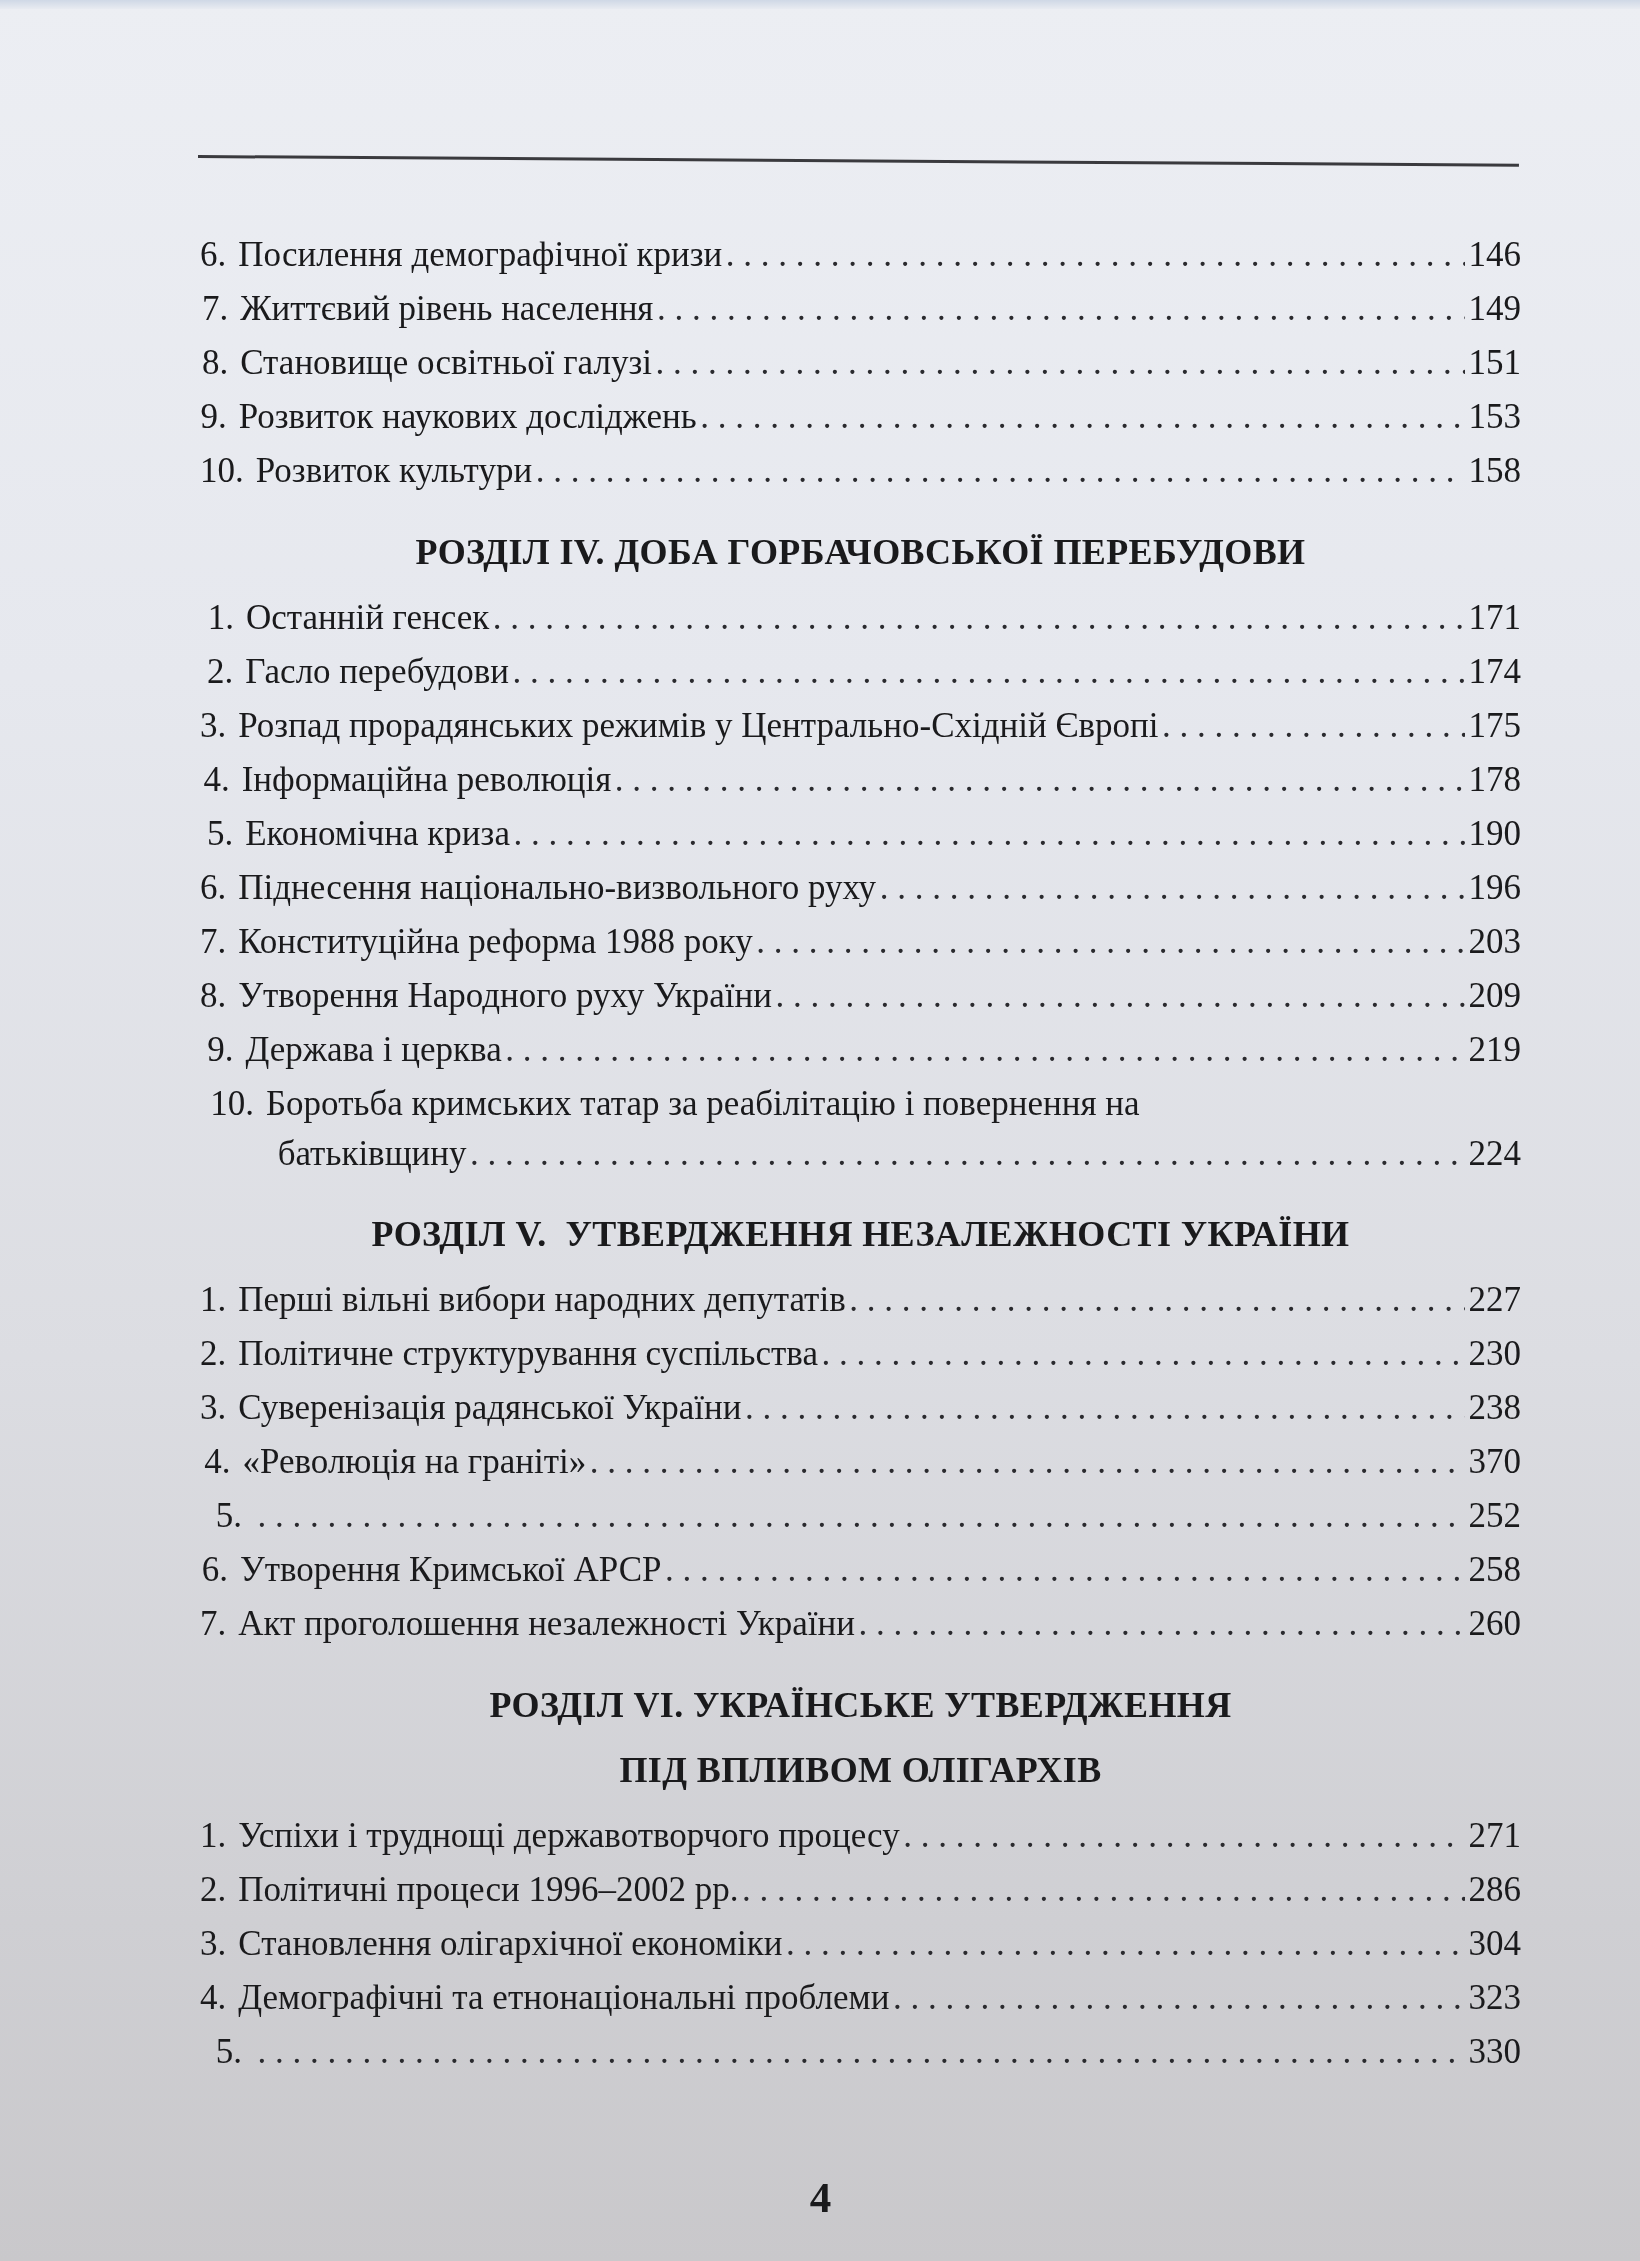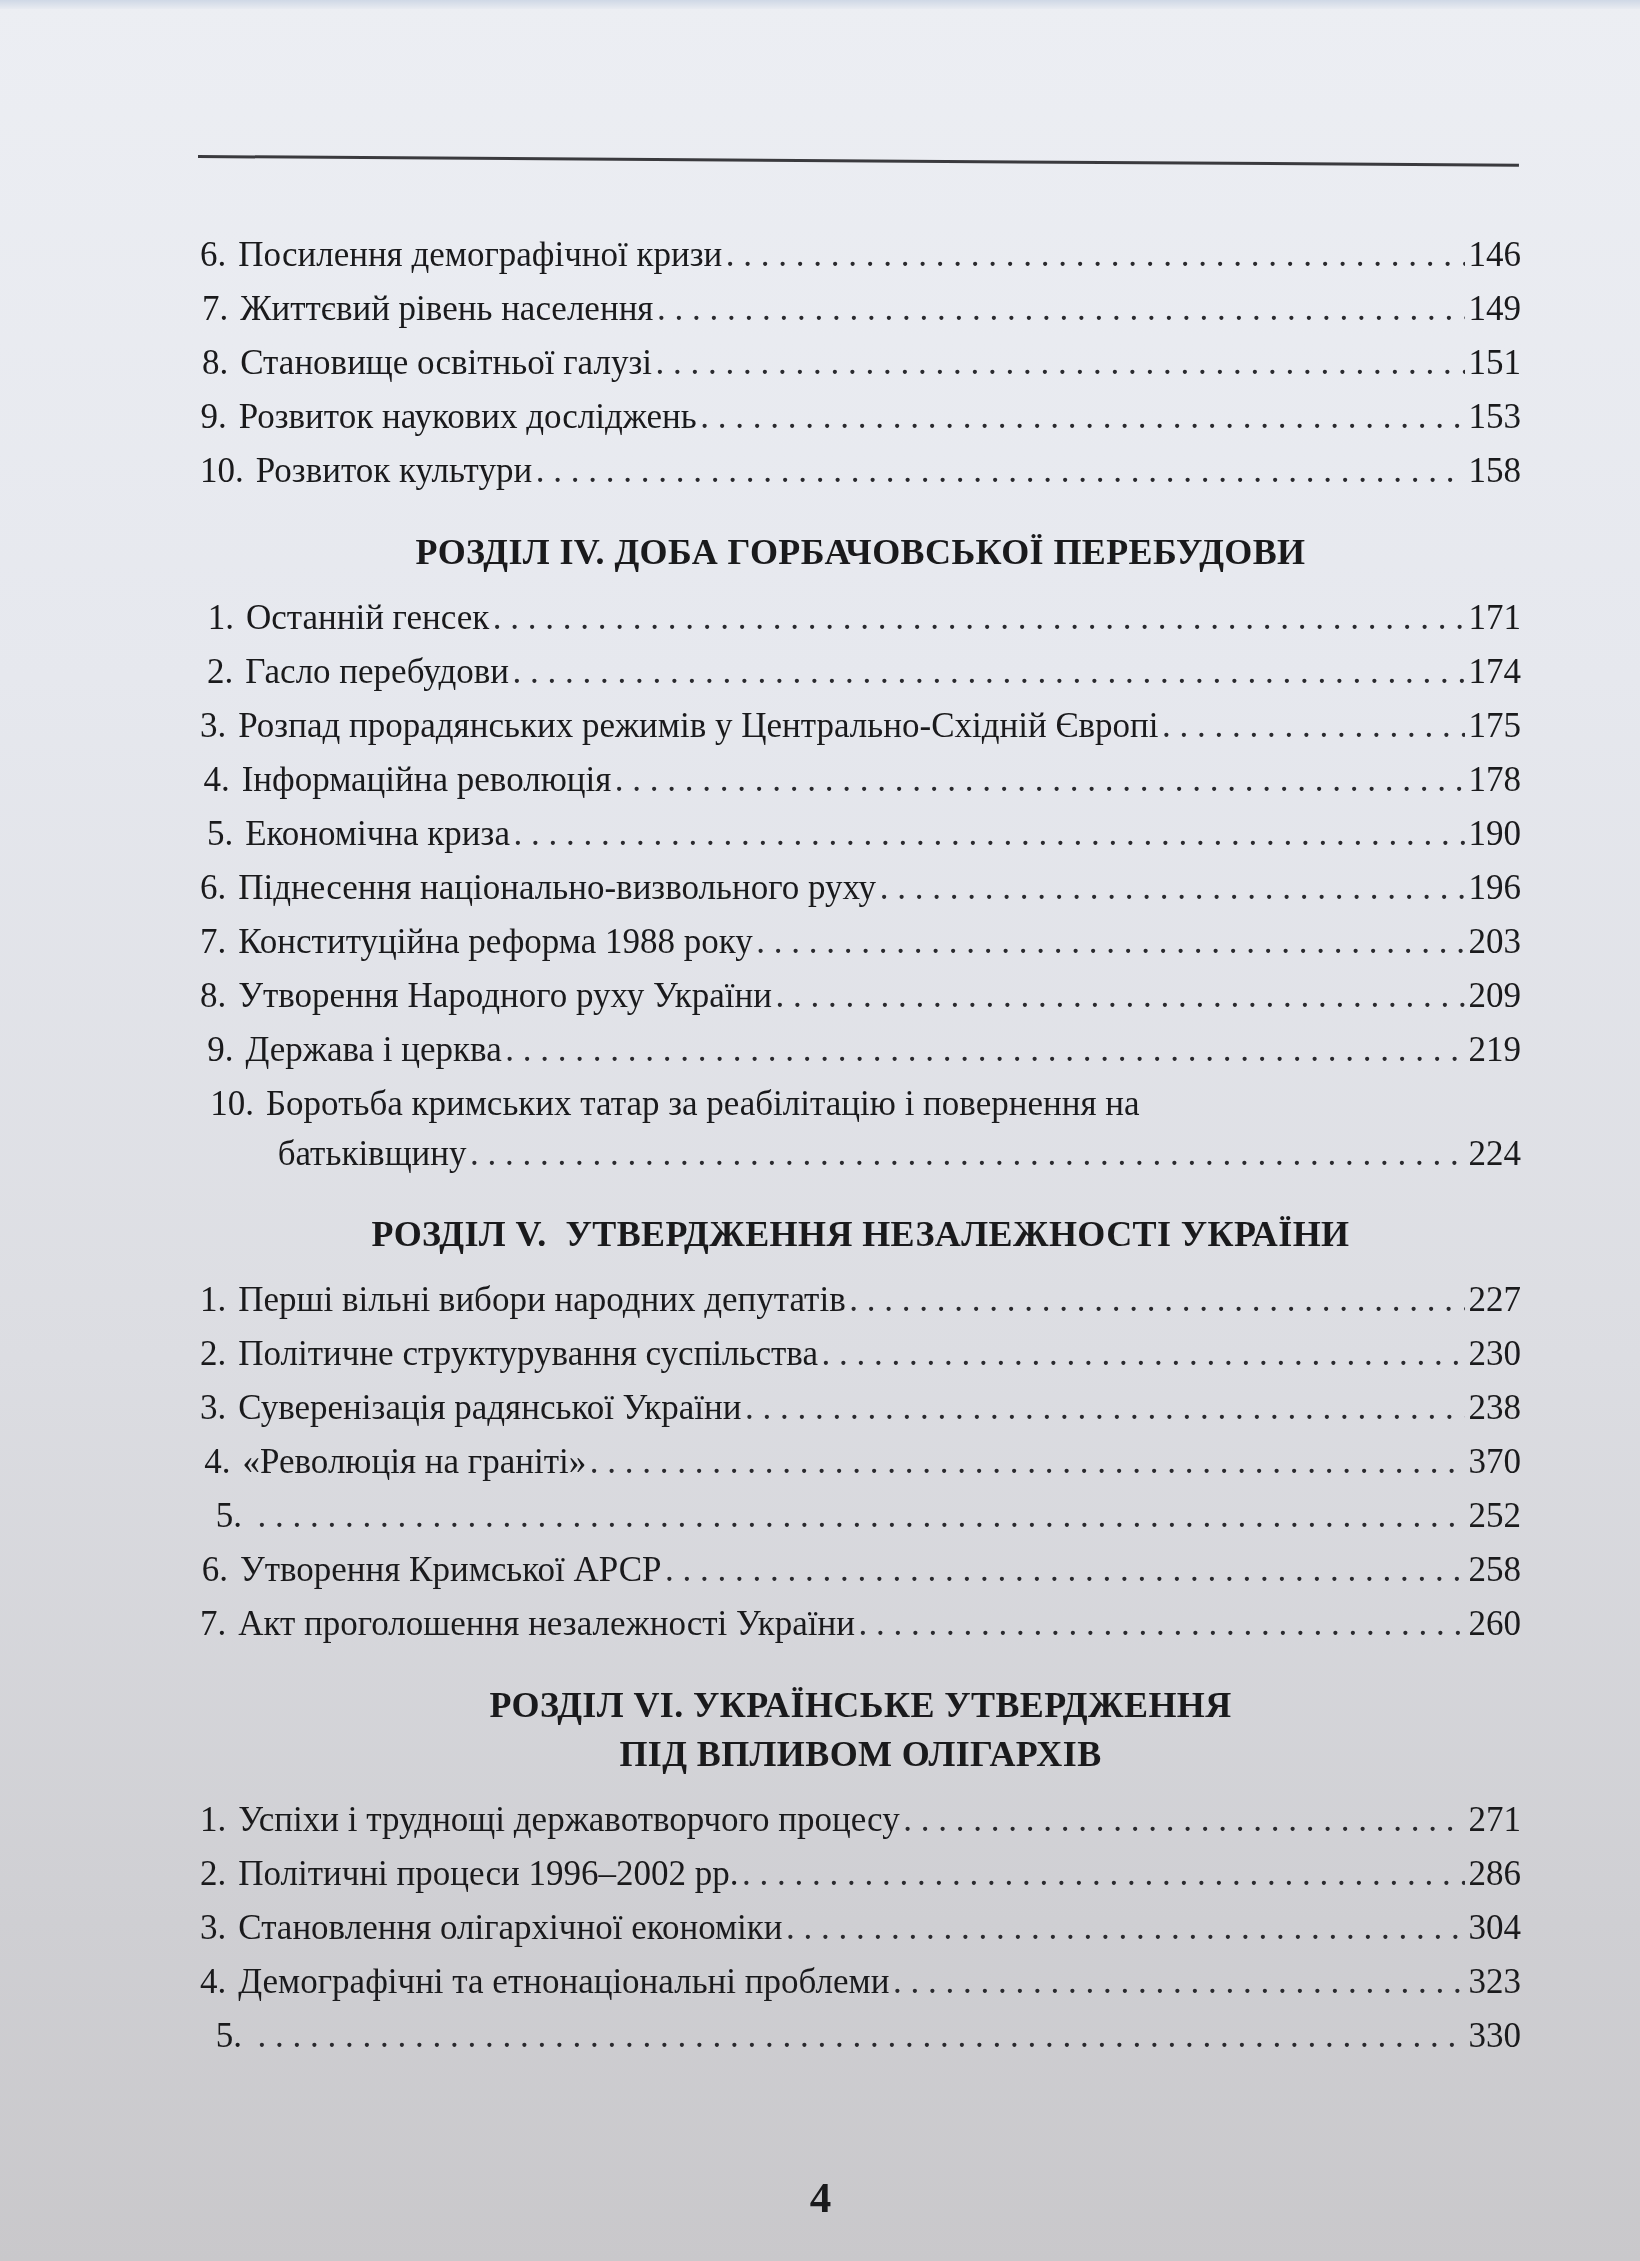--- a/index.html
+++ b/index.html
@@ -83,20 +83,21 @@
   .section-heading {
     text-align: center;
     font-weight: bold;
     font-size: 36px;
     line-height: 49px;
     letter-spacing: 0.4px;
     margin: 29.5px 0 14px 0;
   }
   .section-heading .line {
     display: block;
+    margin-top: 16px;
   }
   .folio {
     position: absolute;
     left: 0;
     width: 1641px;
     top: 2173px;
     text-align: center;
     font-size: 43px;
     font-weight: bold;
   }

